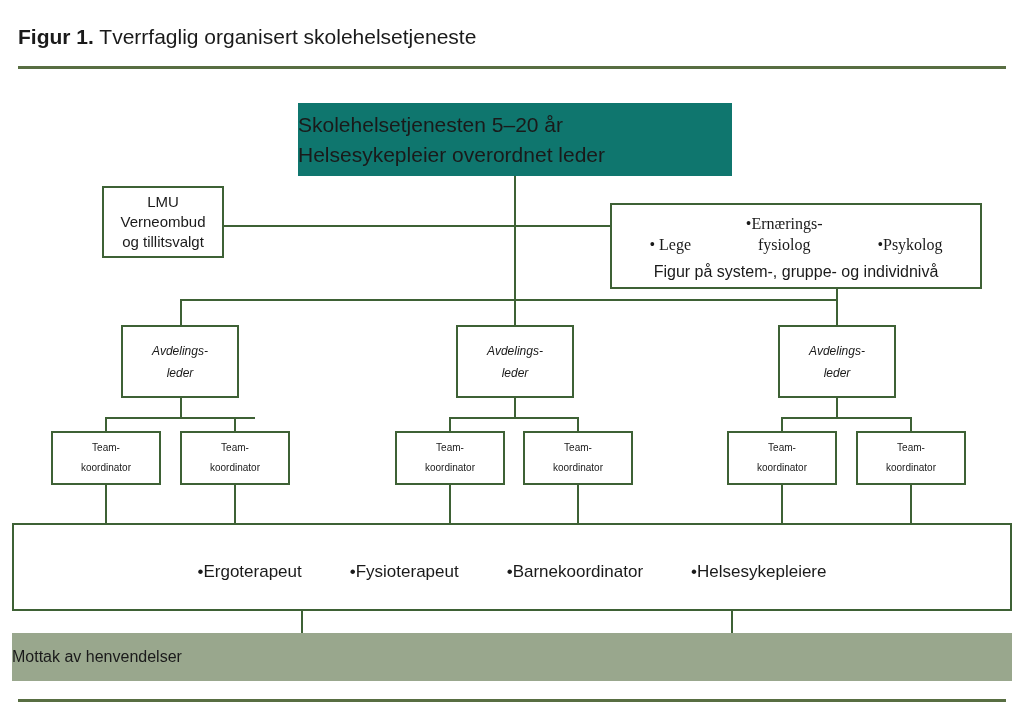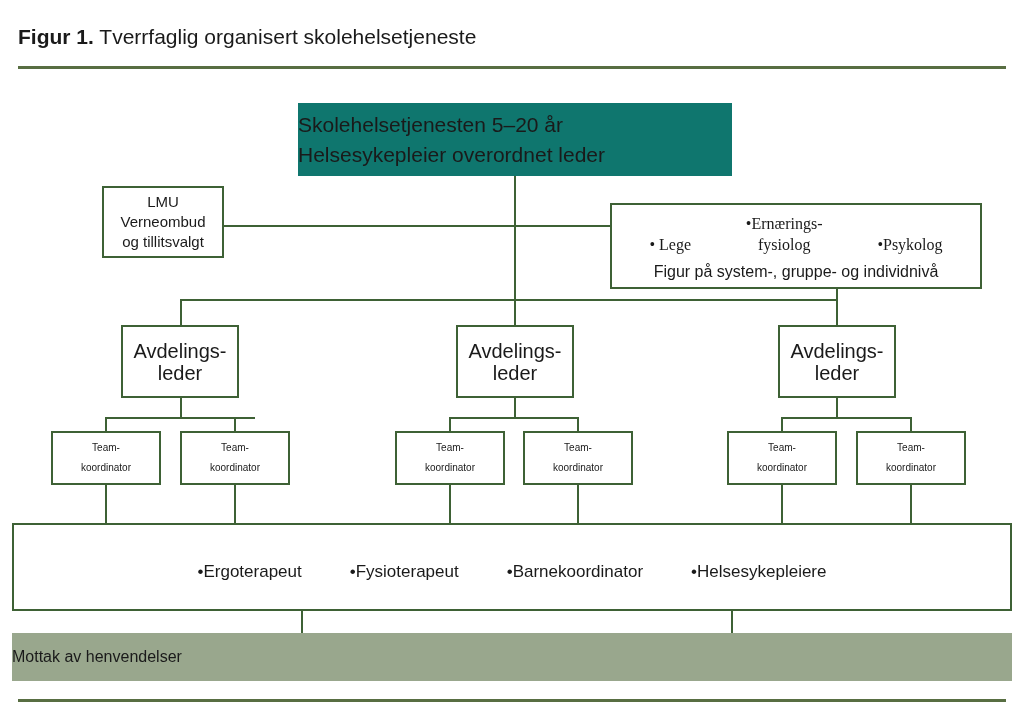--- a/index.html
+++ b/index.html
@@ -134,22 +134,23 @@
   .resources-note {
     width: 100%;
     text-align: center;
     font-size: 16px;
     line-height: 21px;
     margin-top: 6px;
   }
 
   
   .avdeling .box-text {
-    font-size: 20px;
+    font-size: 12px;
     line-height: 22px;
+    font-style: italic;
   }
   .team .box-text {
     font-size: 10px;
     line-height: 20px;
   }
 
   
   .professions {
     display: block;
   }

